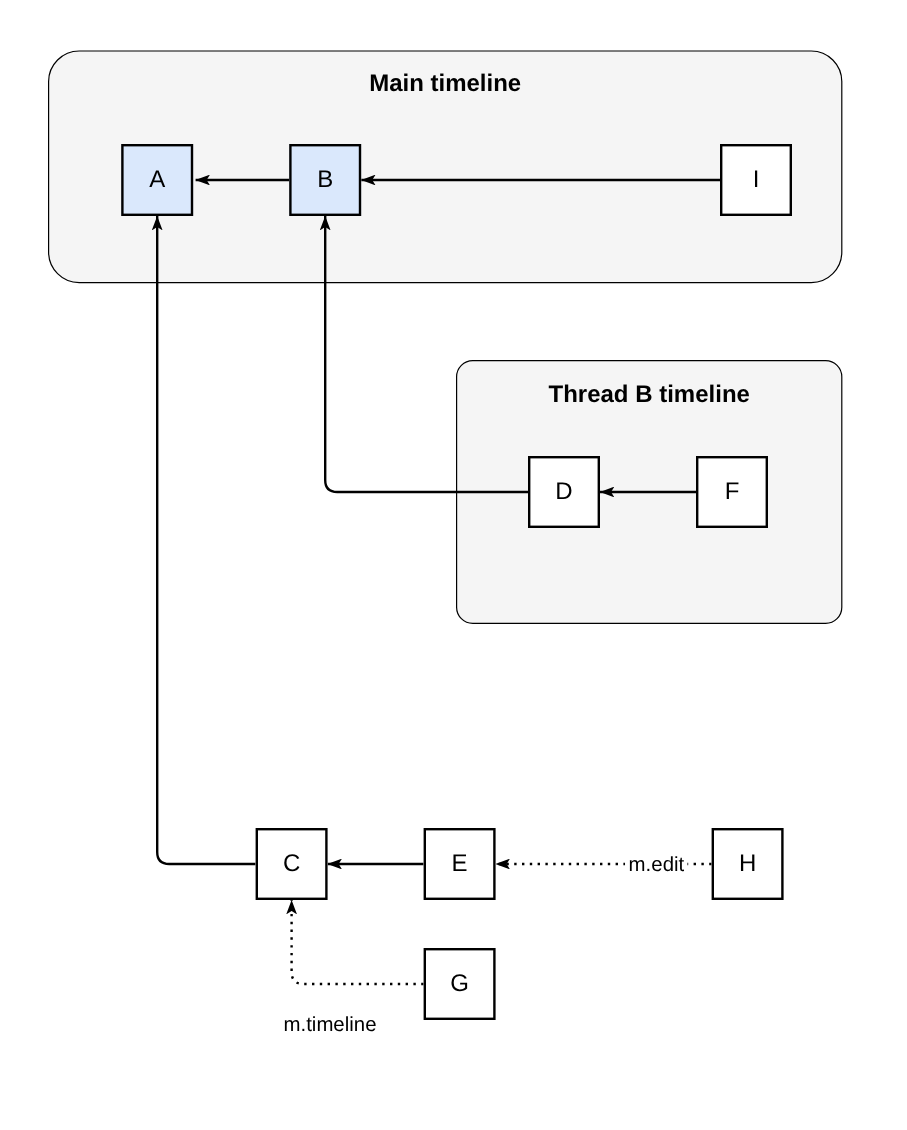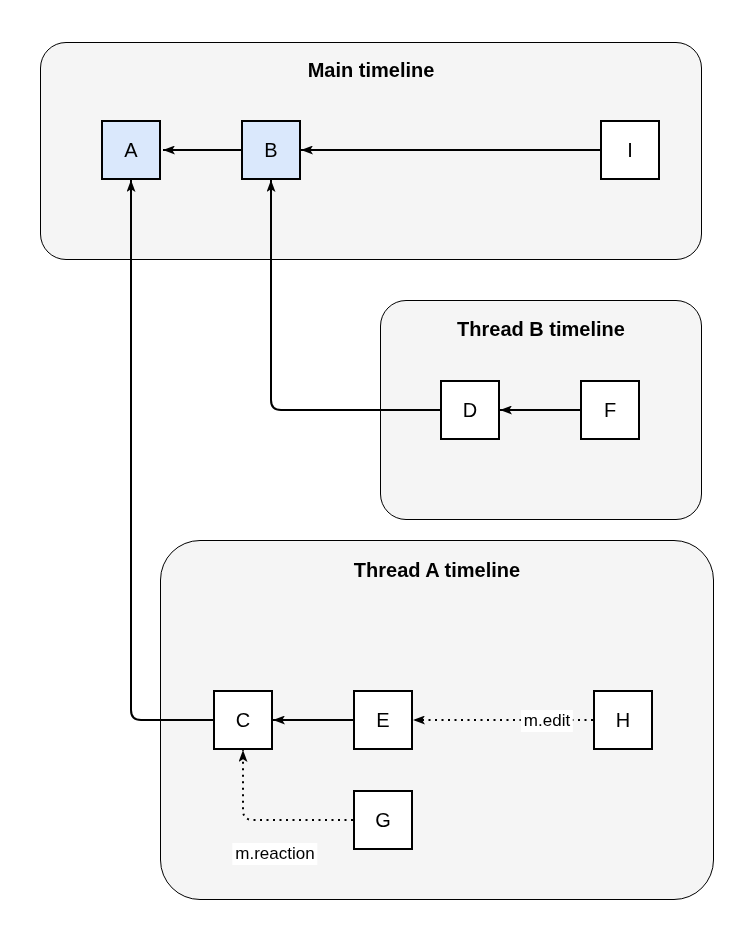--- a/index.html
+++ b/index.html
@@ -54,22 +54,22 @@
     position:absolute;
     transform:translate(-50%,-50%);
     background:#ffffff;
     color:#000000;
     font-size:17px;
     line-height:20px;
     padding:1px 3px;
     white-space:nowrap;
   }
   
-  #box-main{left:40px;top:42px;width:662px;height:218px;border-radius:26px;}
-  #box-thread-b{left:380px;top:300px;width:322px;height:220px;border-radius:26px;}
+  #box-main{left:40px;top:42px;width:662px;height:194px;border-radius:26px;}
+  #box-thread-b{left:380px;top:300px;width:322px;height:220px;border-radius:14px;}
   #box-thread-a{left:160px;top:540px;width:554px;height:360px;border-radius:40px;}
   
   #node-a{left:101px;top:120px;}
   #node-b{left:241px;top:120px;}
   #node-i{left:600px;top:120px;}
   #node-d{left:440px;top:380px;}
   #node-f{left:580px;top:380px;}
   #node-c{left:213px;top:690px;}
   #node-e{left:353px;top:690px;}
   #node-h{left:593px;top:690px;}
@@ -84,23 +84,20 @@
 <div id="canvas">
 
   <div class="timeline-box" id="box-main">
     <div class="timeline-title" style="top:14px;">Main timeline</div>
   </div>
 
   <div class="timeline-box" id="box-thread-b">
     <div class="timeline-title" style="top:15px;">Thread B timeline</div>
   </div>
 
-  <div class="timeline-box" id="box-thread-a">
-    <div class="timeline-title" style="top:16px;">Thread A timeline</div>
-  </div>
 
   <svg id="edge-layer" viewBox="0 0 756 942" xmlns="http://www.w3.org/2000/svg">
     <defs>
       <marker id="arrow" viewBox="0 0 12 9" refX="12" refY="4.5" markerWidth="12" markerHeight="9" orient="auto" markerUnits="userSpaceOnUse">
         <path d="M 0 0 L 12 4.5 L 0 9 L 2.8 4.5 Z" fill="#000000"></path>
       </marker>
     </defs>
 
     <path class="edge" d="M 241 150 H 163" marker-end="url(#arrow)"></path>
     <path class="edge" d="M 600 150 H 301" marker-end="url(#arrow)"></path>
@@ -134,15 +131,15 @@
     <span>E</span>
   </div>
   <div class="node" id="node-h">
     <span>H</span>
   </div>
   <div class="node" id="node-g">
     <span>G</span>
   </div>
 
   <div class="edge-label" id="label-m-edit">m.edit</div>
-  <div class="edge-label" id="label-m-reaction">m.reaction</div>
+  <div class="edge-label" id="label-m-reaction">m.timeline</div>
 
 </div>
 
 </body></html>

